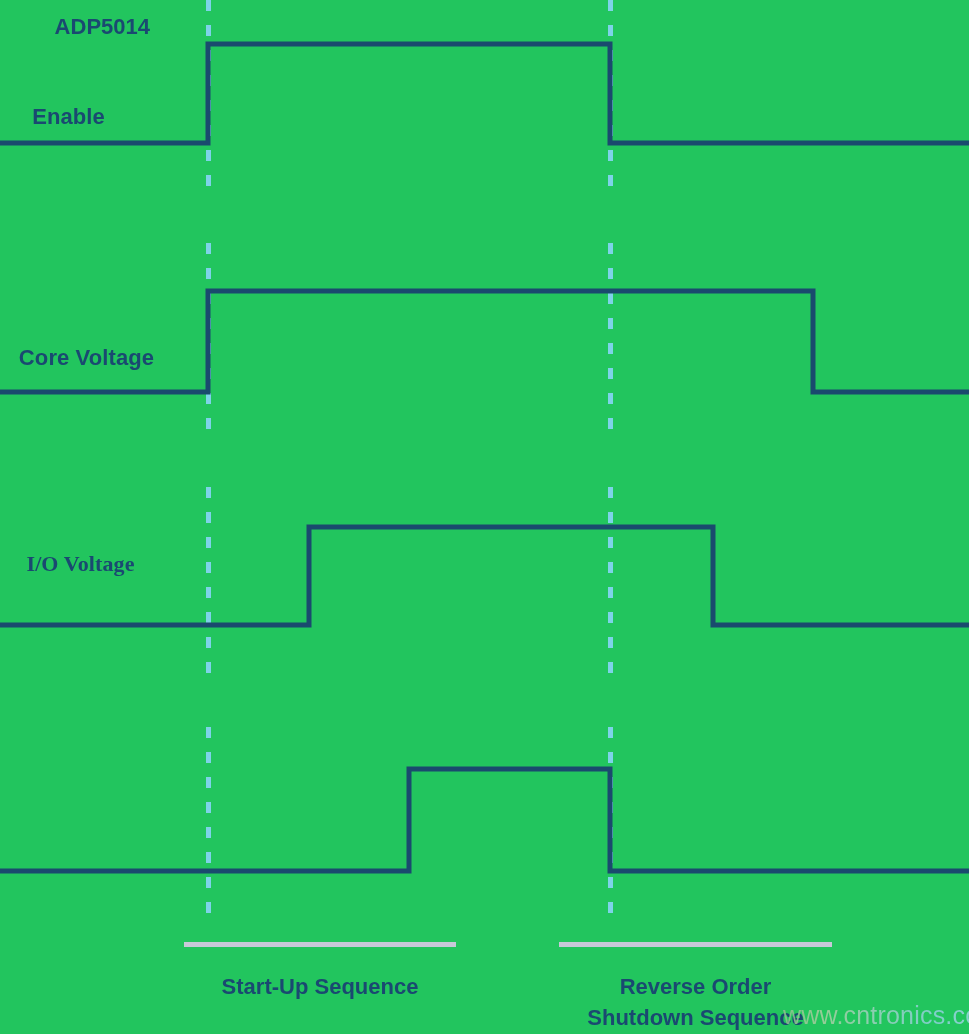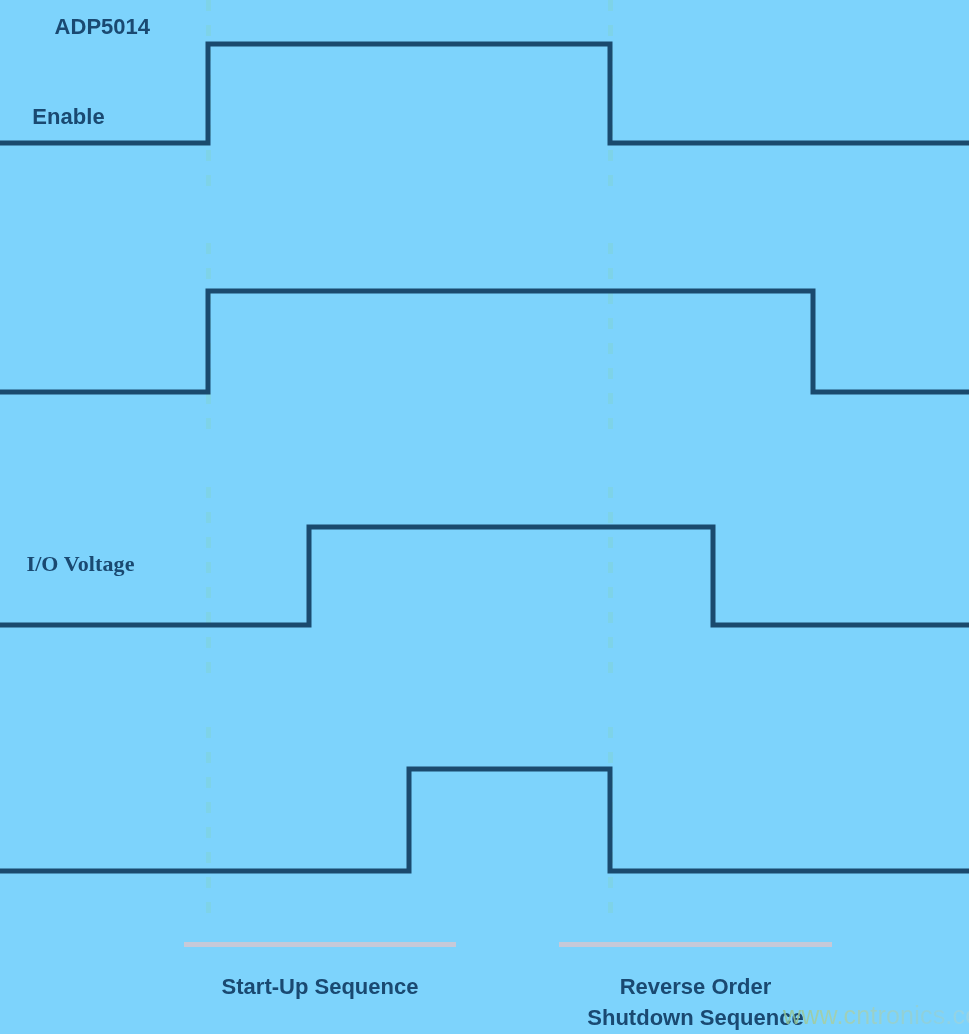--- a/index.html
+++ b/index.html
@@ -8,21 +8,21 @@
     padding: 0;
     background: #ffffff;
   }
   body {
     font-family: "Liberation Sans", sans-serif;
   }
   #stage {
     position: relative;
     width: 969px;
     height: 1034px;
-    background: #7dd3fc;
+    background: #22c55e;
     overflow: hidden;
   }
   svg.diagram {
     position: absolute;
     left: 0;
     top: 0;
     width: 969px;
     height: 1034px;
     display: block;
   }
@@ -96,20 +96,21 @@
       </g>
     <g id="bars-layer">
         <rect x="184" y="942" width="272" height="5" fill="#c7c9d8"></rect>
         <rect x="559" y="942" width="273" height="5" fill="#c7c9d8"></rect>
       </g>
   </svg>
 
   <div class="part-label" id="part-label" style="left: 0px; width: 150px; top: 27px;">ADP5014</div>
 
   <div class="wf-label" id="label-0" style="left: 0px; width: 137px; top: 117px;">Enable</div>
+  <div class="wf-label" id="label-1" style="left: 0px; width: 173px; top: 358px;">Core Voltage</div>
   <div class="wf-label" id="label-2" style="left: 0px; width: 161px; top: 564px; font-family: Liberation Serif, serif;">I/O Voltage</div>
 
   <div class="seq-caption" id="seq-1" style="left: 499px; width: 393px; top: 971px;">Reverse Order
 Shutdown Sequence</div>
   <div class="seq-caption" id="seq-0" style="left: 124px; width: 392px; top: 971px;">Start-Up Sequence</div>
 
   <div class="watermark" id="watermark" style="left: 783px; top: 1001px;">www.cntronics.com</div>
 
 </div>
 

